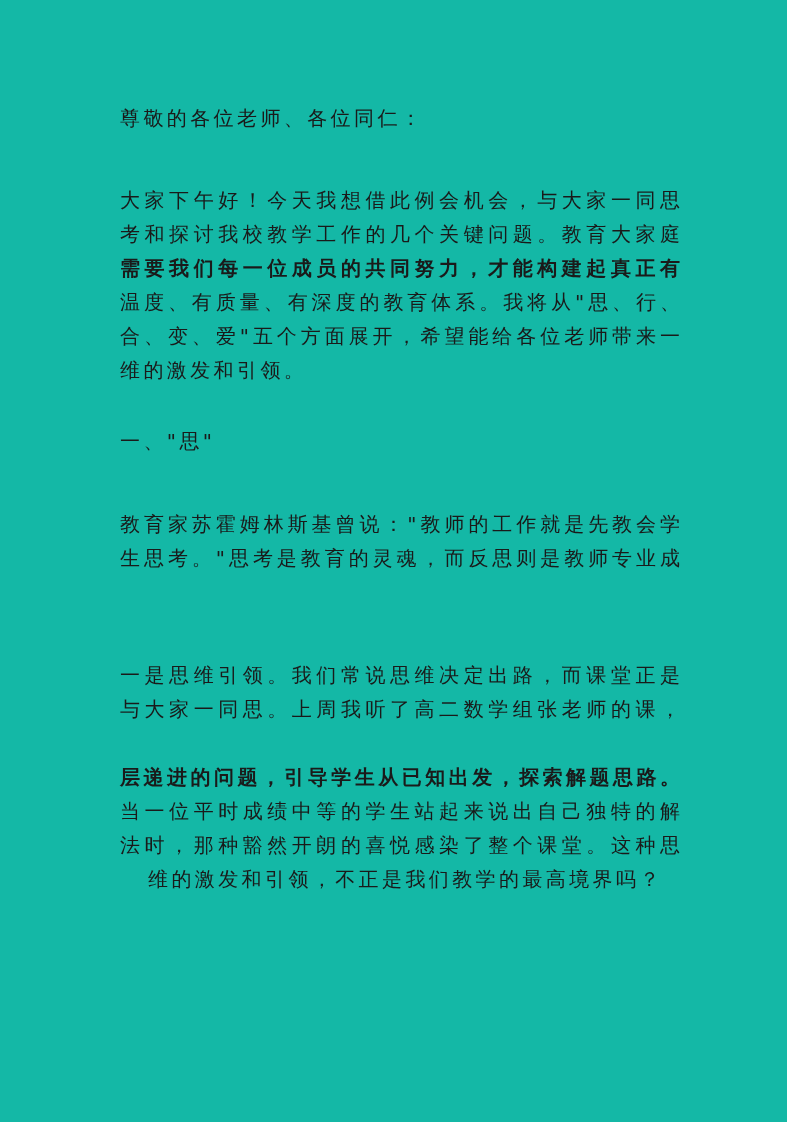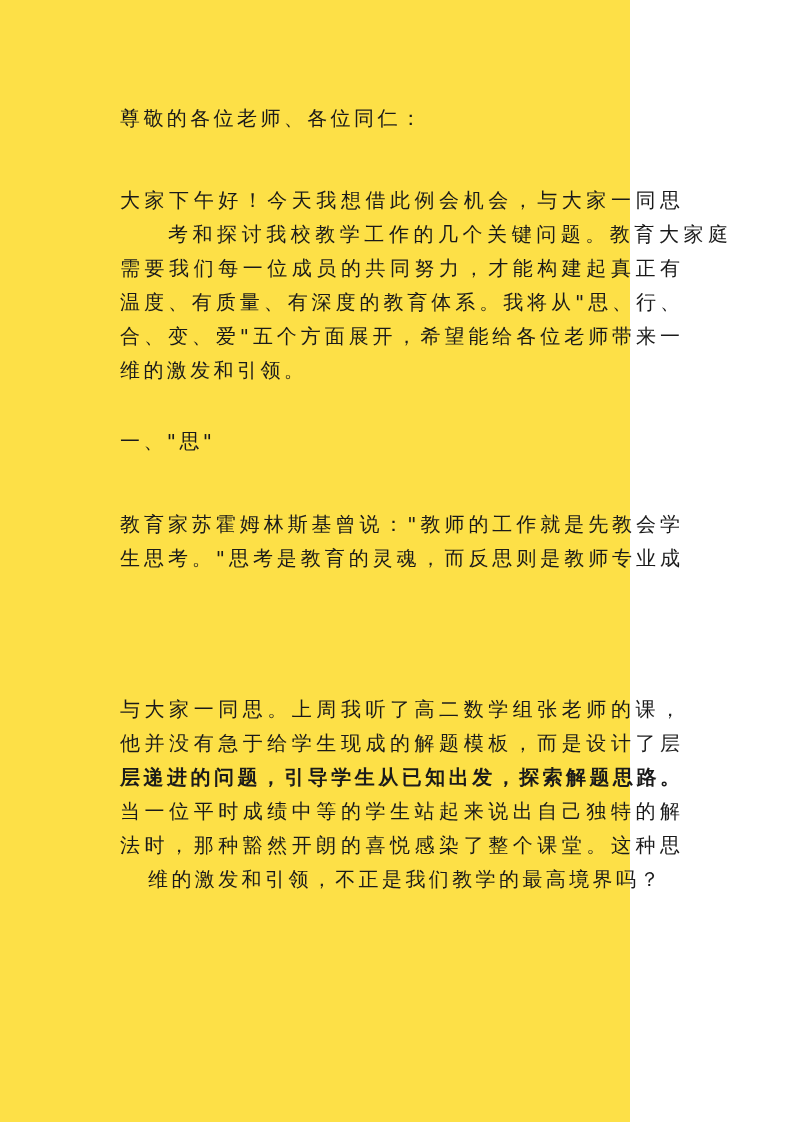--- a/index.html
+++ b/index.html
@@ -1,17 +1,17 @@
 <!DOCTYPE html>
 <html><head>
 <meta charset="utf-8">
 <style>
   html, body { margin: 0; padding: 0; background: #ffffff; }
   body { width: 793px; height: 1122px; position: relative; overflow: hidden; }
-  .page { position: absolute; left: 0; top: 0; width: 630px; height: 1122px; background: #fde047; }
+  .page { position: absolute; left: 0; top: 0; width: 787px; height: 1122px; background: #14b8a6; }
   .line {
     position: absolute;
     left: 120px;
     width: 560px;
     font-family: "DejaVu Sans", "Liberation Sans", sans-serif;
     font-size: 20px;
     line-height: 24px;
     color: #1a1a1a;
     white-space: nowrap;
     letter-spacing: 3.4px;
@@ -19,31 +19,31 @@
   .justify { text-align: justify; text-align-last: justify; letter-spacing: 0; }
 </style>
 </head>
 <body>
 
 <div class="page">
 
   <div class="line" style="top:106px;">尊敬的各位老师、各位同仁：</div>
 
   <div class="line justify" style="top:188px;">大家下午好！今天我想借此例会机会，与大家一同思</div>
-  <div class="line justify" style="top:222px;margin-left:48px;">考和探讨我校教学工作的几个关键问题。教育大家庭</div>
-  <div class="line justify" style="top:256px;">需要我们每一位成员的共同努力，才能构建起真正有</div>
+  <div class="line justify" style="top:222px;">考和探讨我校教学工作的几个关键问题。教育大家庭</div>
+  <div class="line justify" style="top:256px;font-weight:bold;">需要我们每一位成员的共同努力，才能构建起真正有</div>
   <div class="line justify" style="top:290px;">温度、有质量、有深度的教育体系。我将从"思、行、</div>
   <div class="line justify" style="top:324px;">合、变、爱"五个方面展开，希望能给各位老师带来一</div>
   <div class="line" style="top:358px;">维的激发和引领。</div>
 
   <div class="line" style="top:429px;">一、"思"</div>
 
   <div class="line justify" style="top:512px;">教育家苏霍姆林斯基曾说："教师的工作就是先教会学</div>
   <div class="line justify" style="top:546px;">生思考。"思考是教育的灵魂，而反思则是教师专业成</div>
 
+  <div class="line justify" style="top:663px;">一是思维引领。我们常说思维决定出路，而课堂正是</div>
   <div class="line justify" style="top:697px;">与大家一同思。上周我听了高二数学组张老师的课，</div>
-  <div class="line justify" style="top:731px;">他并没有急于给学生现成的解题模板，而是设计了层</div>
   <div class="line justify" style="top:765px;font-weight:bold;">层递进的问题，引导学生从已知出发，探索解题思路。</div>
   <div class="line justify" style="top:833px;">法时，那种豁然开朗的喜悦感染了整个课堂。这种思</div>
   <div class="line justify" style="top:799px;">当一位平时成绩中等的学生站起来说出自己独特的解</div>
   <div class="line" style="top:867px;margin-left:28px;">维的激发和引领，不正是我们教学的最高境界吗？</div>
 
 </div>
 
 </body></html>

